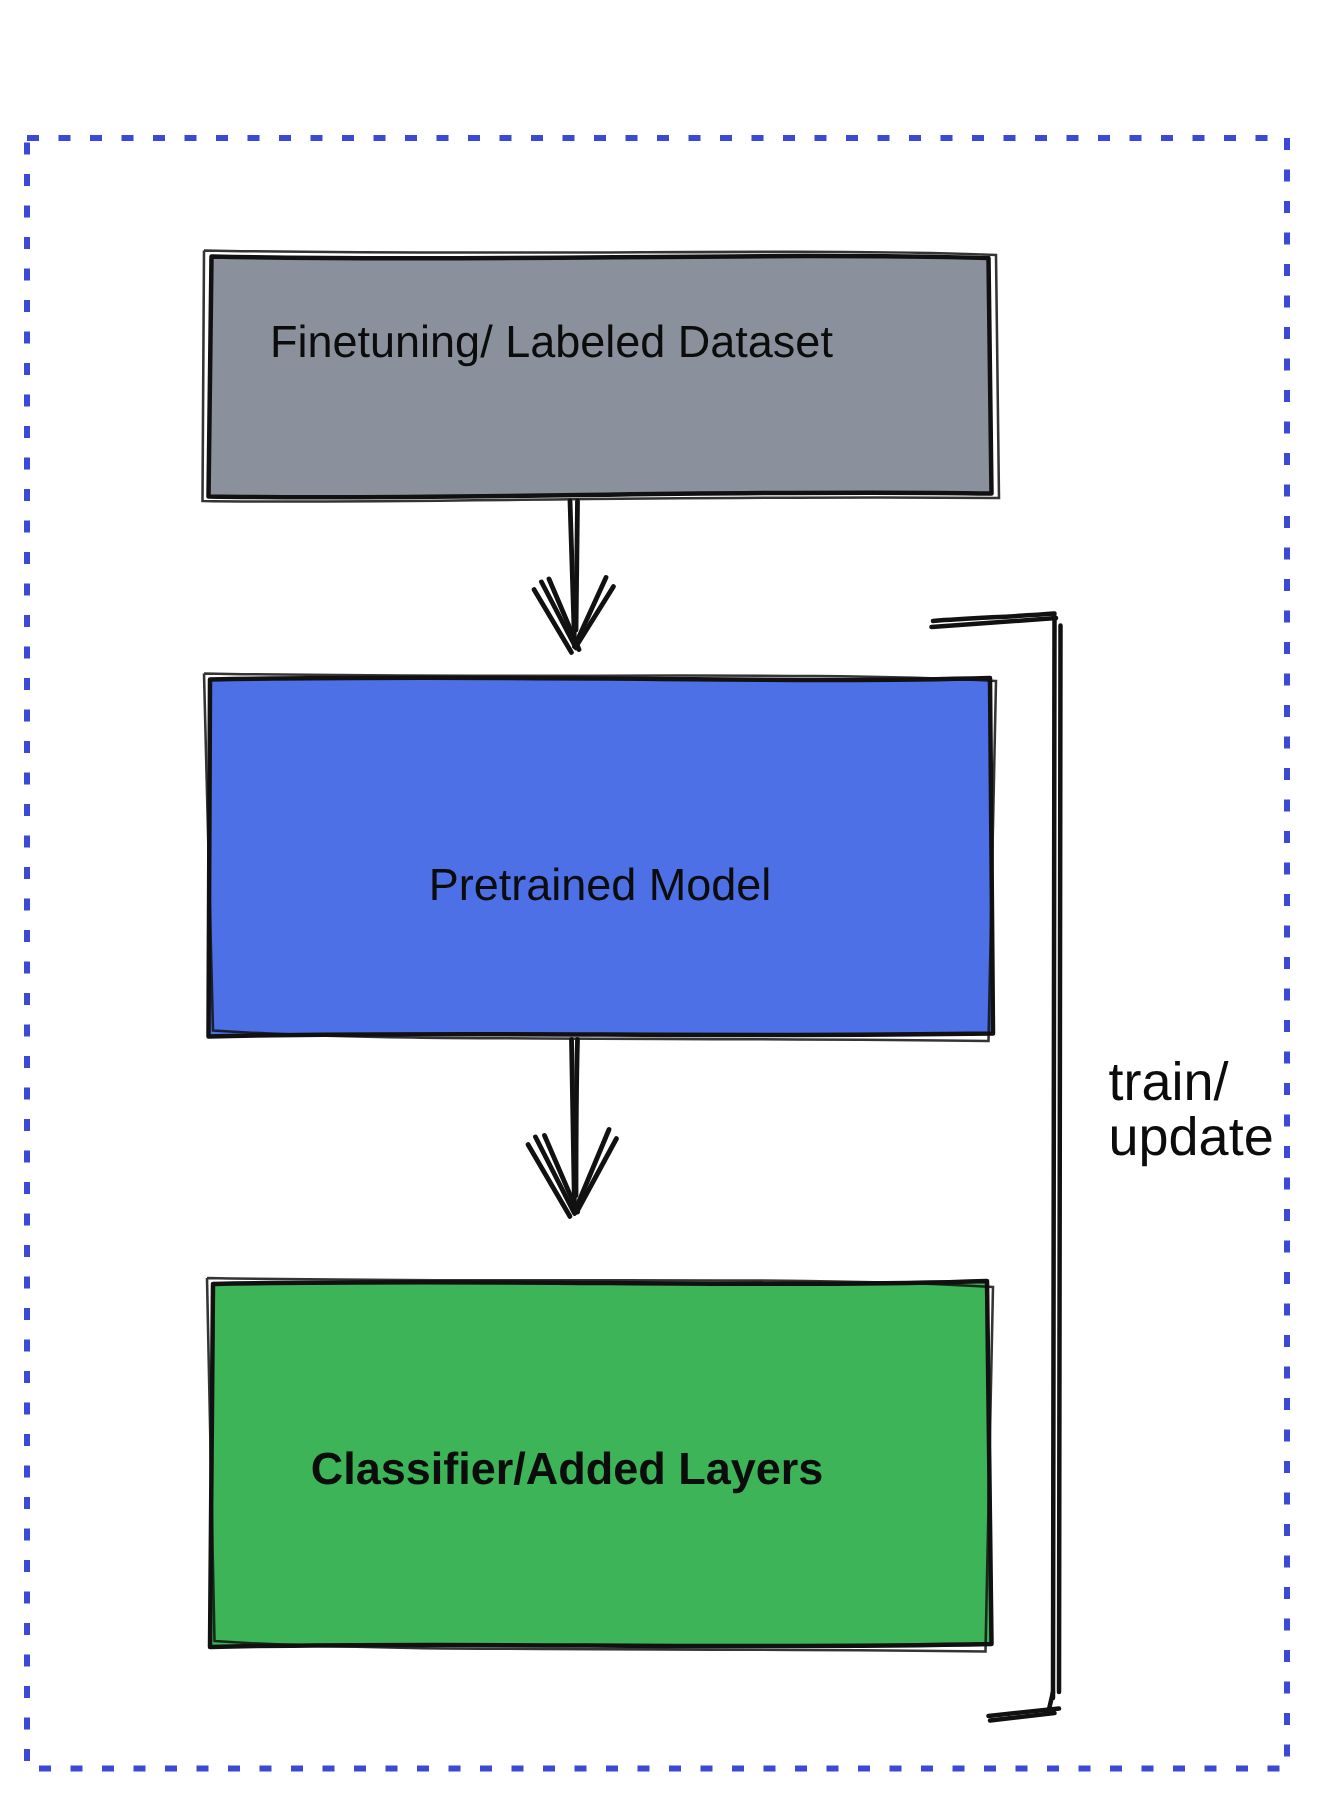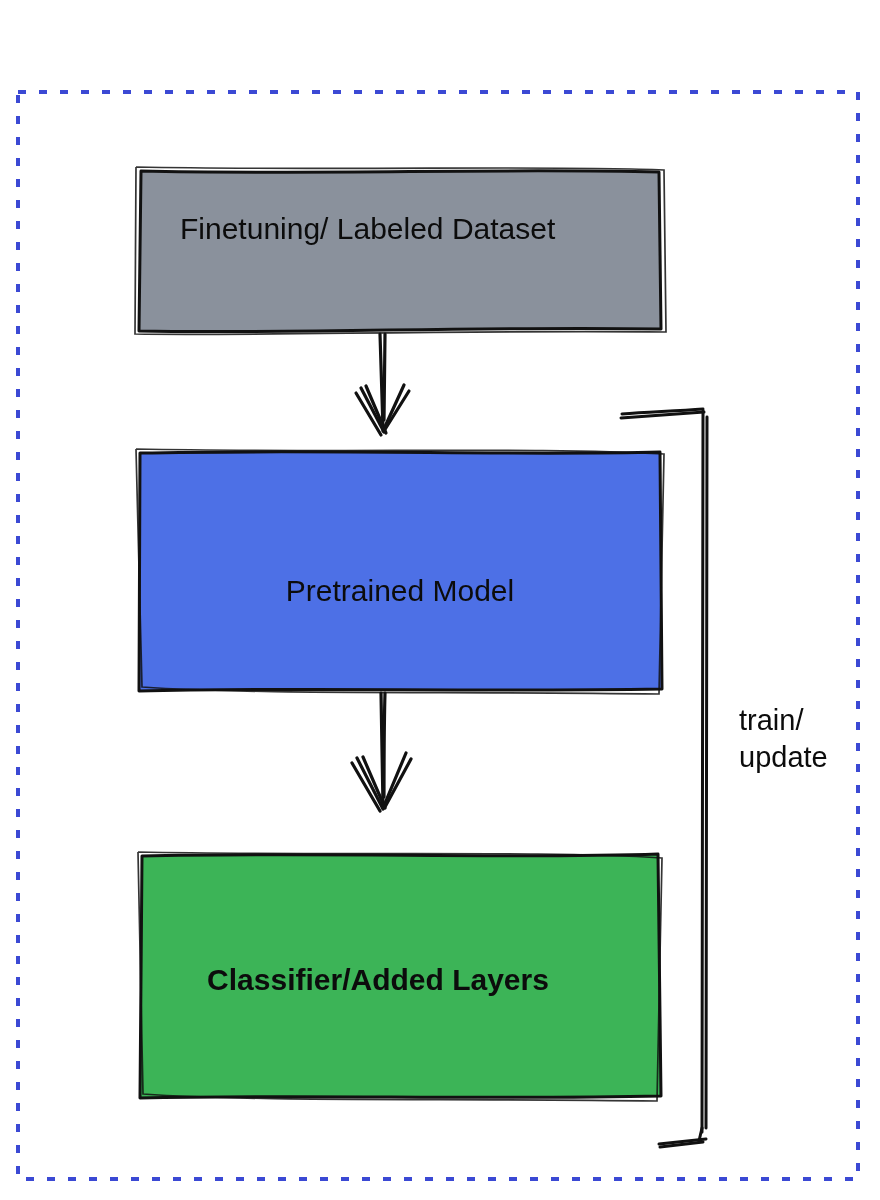--- a/index.html
+++ b/index.html
@@ -56,21 +56,21 @@
     left: 118px;
     width: 520px;
     top: 962px;
     text-align: center;
     font-weight: bold;
   }
   .train-update {
     position: absolute;
     left: 739px;
     top: 702px;
-    font-size: 29px;
+    font-size: 36px;
     line-height: 37px;
     color: #0c0c0c;
     white-space: pre-line;
   }
 </style>
 </head>
 <body>
 
 <div class="canvas">
 

